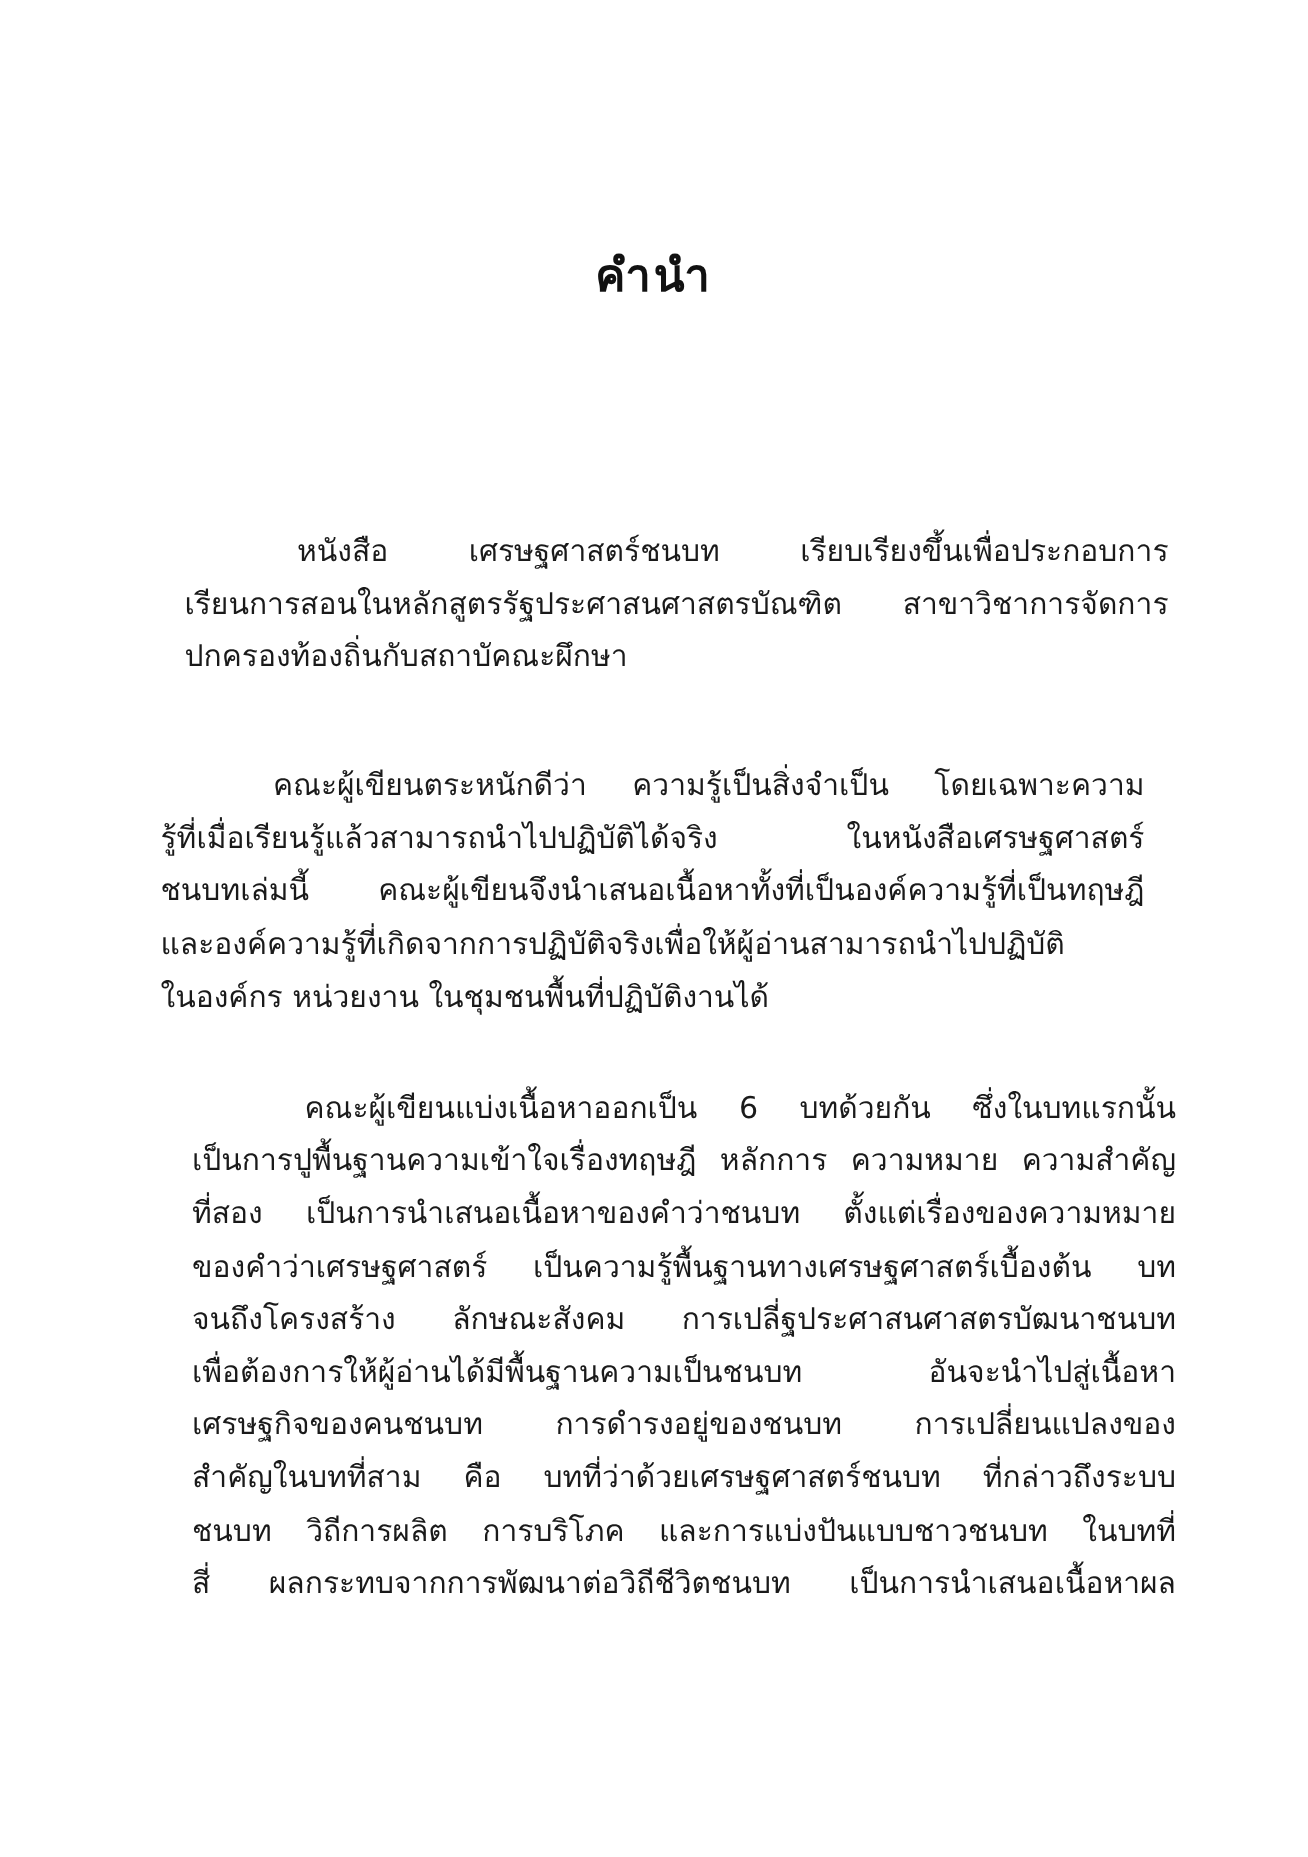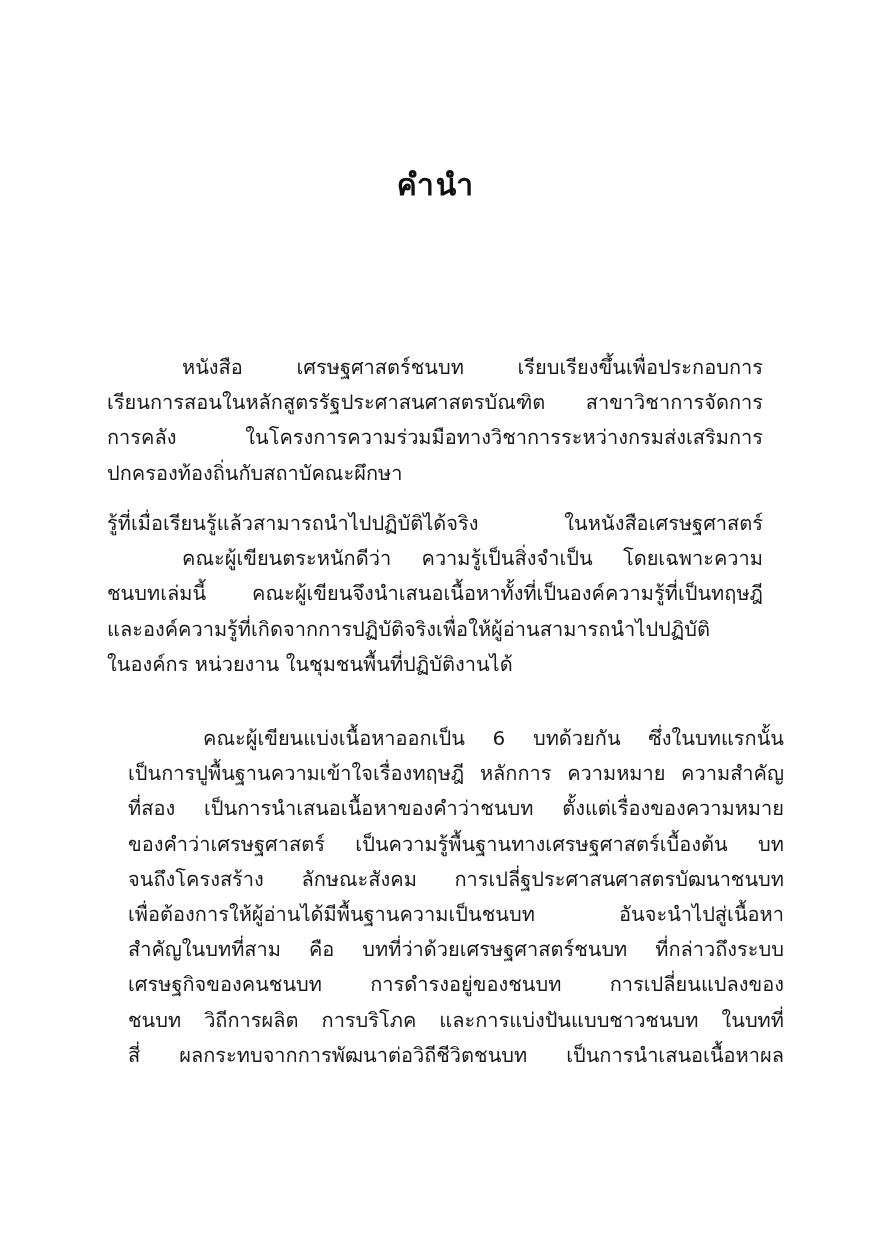--- a/index.html
+++ b/index.html
@@ -48,52 +48,51 @@
       text-align: justify;
       text-align-last: justify;
       overflow: visible;
     }
     .line.last {
       text-align-last: left;
     }
     .line.indent {
       padding-left: 75px;
     }
-    #para-1 { top: 350px; }
+    #para-1 { top: 350px; margin-left: 16px; }
     #para-2 { top: 506px; }
     #para-3 { top: 721px; margin-left: 21px; }
   </style>
 </head>
 <body>
 
 <div class="page">
 
   <h1 class="title">คำนำ</h1>
 
   <div class="body-text" id="para-1">
     <span class="line indent">หนังสือ เศรษฐศาสตร์ชนบท เรียบเรียงขึ้นเพื่อประกอบการ</span>
     <span class="line">เรียนการสอนในหลักสูตรรัฐประศาสนศาสตรบัณฑิต สาขาวิชาการจัดการ</span>
-    <span class="line">การคลัง  ในโครงการความร่วมมือทางวิชาการระหว่างกรมส่งเสริมการ</span>
     <span class="line last">ปกครองท้องถิ่นกับสถาบัคณะผึกษา</span>
   </div>
 
   <div class="body-text" id="para-2">
+    <span class="line indent">คณะผู้เขียนตระหนักดีว่า ความรู้เป็นสิ่งจำเป็น โดยเฉพาะความ</span>
     <span class="line">รู้ที่เมื่อเรียนรู้แล้วสามารถนำไปปฏิบัติได้จริง  ในหนังสือเศรษฐศาสตร์</span>
-    <span class="line indent">คณะผู้เขียนตระหนักดีว่า ความรู้เป็นสิ่งจำเป็น โดยเฉพาะความ</span>
     <span class="line">ชนบทเล่มนี้ คณะผู้เขียนจึงนำเสนอเนื้อหาทั้งที่เป็นองค์ความรู้ที่เป็นทฤษฎี</span>
     <span class="line">และองค์ความรู้ที่เกิดจากการปฏิบัติจริงเพื่อให้ผู้อ่านสามารถนำไปปฏิบัติ</span>
     <span class="line last">ในองค์กร หน่วยงาน ในชุมชนพื้นที่ปฏิบัติงานได้</span>
   </div>
 
   <div class="body-text" id="para-3">
     <span class="line indent">คณะผู้เขียนแบ่งเนื้อหาออกเป็น 6 บทด้วยกัน ซึ่งในบทแรกนั้น</span>
     <span class="line">เป็นการปูพื้นฐานความเข้าใจเรื่องทฤษฎี หลักการ ความหมาย ความสำคัญ</span>
     <span class="line">ที่สอง เป็นการนำเสนอเนื้อหาของคำว่าชนบท ตั้งแต่เรื่องของความหมาย</span>
     <span class="line">ของคำว่าเศรษฐศาสตร์ เป็นความรู้พื้นฐานทางเศรษฐศาสตร์เบื้องต้น บท</span>
     <span class="line">จนถึงโครงสร้าง ลักษณะสังคม การเปลี่ฐประศาสนศาสตรบัฒนาชนบท</span>
     <span class="line">เพื่อต้องการให้ผู้อ่านได้มีพื้นฐานความเป็นชนบท อันจะนำไปสู่เนื้อหา</span>
+    <span class="line">เศรษฐกิจของคนชนบท  การดำรงอยู่ของชนบท  การเปลี่ยนแปลงของ</span>
     <span class="line">สำคัญในบทที่สาม คือ บทที่ว่าด้วยเศรษฐศาสตร์ชนบท ที่กล่าวถึงระบบ</span>
-    <span class="line">เศรษฐกิจของคนชนบท  การดำรงอยู่ของชนบท  การเปลี่ยนแปลงของ</span>
     <span class="line">ชนบท วิถีการผลิต การบริโภค และการแบ่งปันแบบชาวชนบท ในบทที่</span>
     <span class="line">สี่ ผลกระทบจากการพัฒนาต่อวิถีชีวิตชนบท เป็นการนำเสนอเนื้อหาผล</span>
   </div>
 
 </div>
 
 </body></html>

